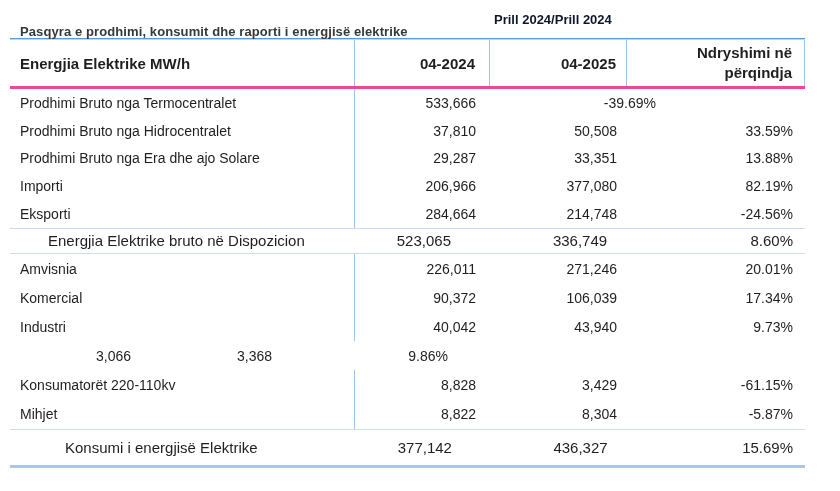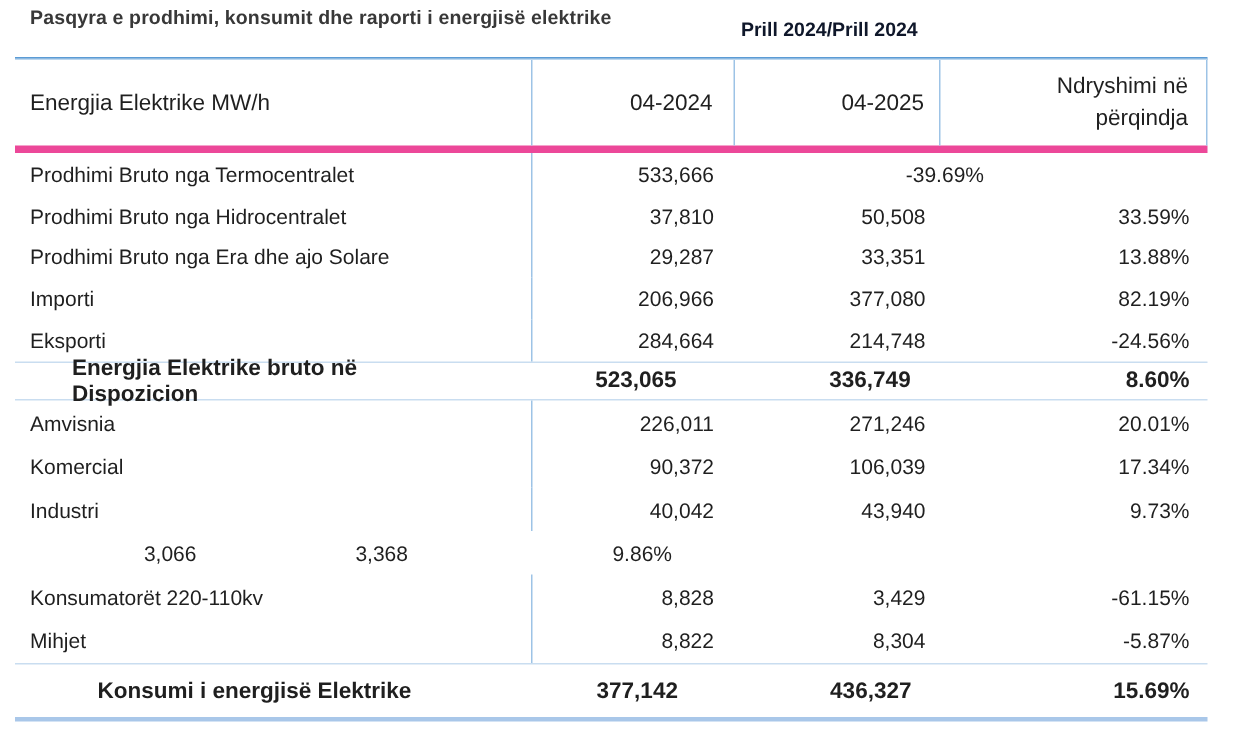--- a/index.html
+++ b/index.html
@@ -12,21 +12,21 @@
   }
   .page { position: relative; width: 840px; height: 491px; background: #ffffff; }
 
   
   .title-row {
     position: relative;
     height: 38px;
     padding-top: 13px;
   }
   .report-title {
-    position: absolute; left: 20px; top: 4px;
+    position: absolute; left: 20px; top: 24px;
     font-size: 13px; font-weight: bold; color: #383838;
     letter-spacing: 0.1px;
   }
   .report-period {
     position: absolute; left: 494px; top: 12px;
     font-size: 13px; font-weight: bold; color: #0f172a;
   }
 
   
   .tbl { margin-left: 10px; width: 795px; }
@@ -36,33 +36,33 @@
   .bottom-rule { height: 3px; background: #A9C7E9; margin-top: 0px; }
 
   .row { display: flex; align-items: center; }
   .c  { height: 100%; display: flex; align-items: center; }
   .c1 { width: 345px; padding-left: 10px; }
   .c2 { width: 135px; justify-content: flex-end; padding-right: 14px; }
   .c3 { width: 137px; justify-content: flex-end; padding-right: 10px; }
   .c4 { width: 178px; justify-content: flex-end; padding-right: 12px; }
 
   
-  .header-row { height: 62px; font-weight: normal; font-size: 15px; border-bottom: 5px solid #ec4899; }
+  .header-row { height: 49px; font-weight: bold; font-size: 15px; border-bottom: 3px solid #ec4899; }
   .header-row .c { border-right: 1px solid #9DC3E6; }
   .header-row .c4 .stack { text-align: right; line-height: 1.35; }
   .header-row .c4 .stack span { display: block; }
 
   
   .data-row { font-size: 14px; }
   .data-row.h28 { height: 27.8px; }
   .data-row.h29 { height: 29.1px; }
   .data-row .c1 { border-right: 1px solid #9DC3E6; }
 
   
-  .bold-row { font-size: 15px; font-weight: bold; gap: 32px; }
+  .bold-row { font-size: 15px; font-weight: normal; gap: 32px; }
   .subtotal-row { height: 24px; }
   .subtotal-row .c1 { padding-left: 38px; }
   .total-row { height: 35px; }
   .total-row .c1 { padding-left: 55px; }
 </style>
 </head>
 <body>
 
 <div class="page">
 

